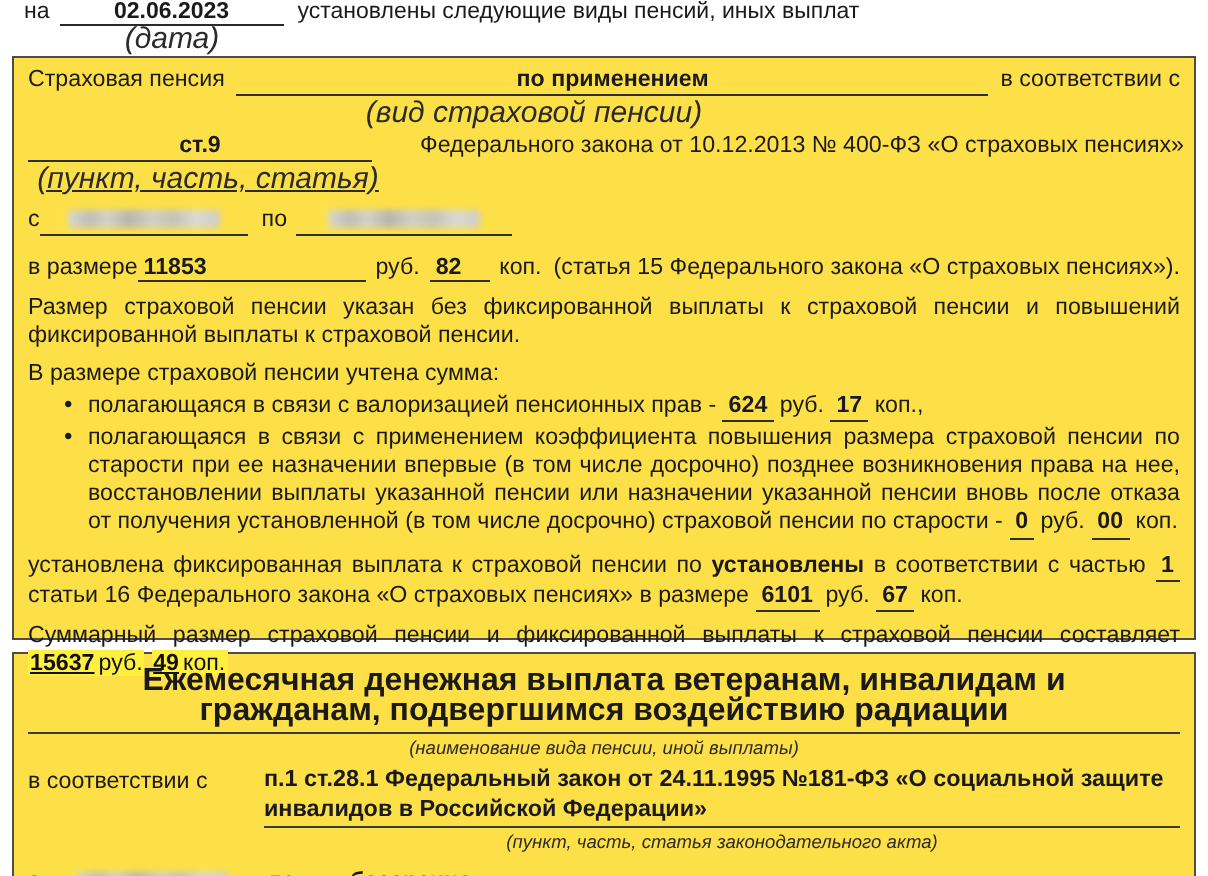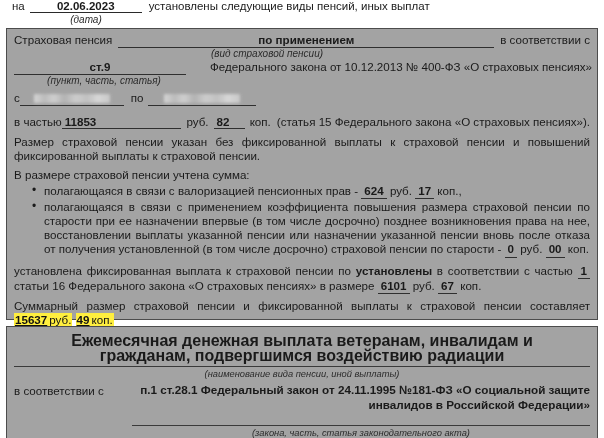--- a/index.html
+++ b/index.html
@@ -40,38 +40,38 @@
     display: inline-block;
     min-width: 112px;
     text-align: center;
     font-weight: bold;
     border-bottom: 1.4px solid #2a2a2a;
     padding-bottom: 0px;
     margin-right: 7px;
   }
   .caption {
     font-style: italic;
-    font-size: 10px;
+    font-size: 15px;
     color: #2b2b2b;
     text-align: center;
   }
   .top-caption {
     width: 124px;
     margin-left: 18px;
     margin-top: 0px;
     height: 13px;
     line-height: 13px;
   }
 
   
   .block {
     border: 1.4px solid #4c4c4c;
     box-sizing: border-box;
     padding: 4px 7px 4px 7px;
-    background: #a3a3a3;
+    background: #fde047;
   }
   .block.first { margin-top: 2px; height: 292px; }
   .block.second { margin-top: 6px; height: 120px; overflow: hidden; }
 
   
   .row {
     display: flex;
     align-items: baseline;
     font-size: 11.6px;
     white-space: nowrap;
@@ -186,26 +186,26 @@
     margin-top: 3px;
   }
   .law-row .lead {
     white-space: nowrap;
     padding-top: 1px;
     width: 118px;
     flex: 0 0 auto;
   }
   .law-row .law-text {
     flex: 1 1 auto;
-    text-align: right;
+    text-align: left;
     font-weight: bold;
     font-size: 11.7px;
     line-height: 14.6px;
     border-bottom: 1.3px solid #3a3a3a;
-    padding-bottom: 13px;
+    padding-bottom: 1px;
   }
   .period-row {
     display: flex;
     align-items: baseline;
     font-size: 11.6px;
     margin-top: 7px;
   }
   .period-row .seg { margin-right: 4px; }
   .clip-bottom { overflow: hidden; }
 </style>
@@ -227,31 +227,31 @@
       <span>Страховая пенсия</span>
       <span class="fill">по применением</span>
       <span>в соответствии с</span>
     </div>
     <div class="caption" style="margin-left:-70px;">(вид страховой пенсии)</div>
 
     <div class="row" style="margin-top:1px;gap:12px;">
       <span class="fill" style="max-width:172px;flex:0 0 172px;margin-left:0;">ст.9</span>
       <span style="margin-left:6px;">Федерального закона от 10.12.2013 № 400-ФЗ «О страховых пенсиях»</span>
     </div>
-    <div class="caption" style="width:180px;text-align:center;">(пункт, часть, статья)</div>
+    <div class="caption" style="width:180px;text-align:center;text-decoration:underline;">(пункт, часть, статья)</div>
 
     <div class="row" style="margin-top:5px;">
       <span>с</span>
       <span class="date-underline"><span class="redacted"></span></span>
       <span style="margin:0 4px 0 7px;">по</span>
       <span class="date-underline wide"><span class="redacted"></span></span>
     </div>
 
     <div class="row" style="margin-top:9px;">
-      <span>в частью</span>
+      <span>в размере</span>
       <span class="u" style="width:118px;">11853</span>
       <span style="margin:0 5px 0 5px;">руб.</span>
       <span class="u" style="width:26px;">82</span>
       <span style="margin:0 6px 0 5px;">коп.</span>
       <span>(статья 15 Федерального закона «О страховых пенсиях»).</span>
     </div>
 
     <p class="para" style="margin-top:6px;">Размер страховой пенсии указан без фиксированной выплаты к страховой пенсии и повышений фиксированной выплаты к страховой пенсии.</p>
 
     <p class="para" style="margin-top:5px;">В размере страховой пенсии учтена сумма:</p>
@@ -288,21 +288,21 @@
   <div class="block second clip-bottom">
 
     <div class="title-line">Ежемесячная денежная выплата ветеранам, инвалидам и гражданам, подвергшимся воздействию радиации</div>
     <div class="rule"></div>
     <div class="sub-caption">(наименование вида пенсии, иной выплаты)</div>
 
     <div class="law-row">
       <span class="lead">в соответствии с</span>
       <span class="law-text">п.1 ст.28.1 Федеральный закон от 24.11.1995 №181-ФЗ «О социальной защите инвалидов в Российской Федерации»</span>
     </div>
-    <div class="sub-caption" style="padding-left:118px;">(закона, часть, статья законодательного акта)</div>
+    <div class="sub-caption" style="padding-left:118px;">(пункт, часть, статья законодательного акта)</div>
 
     <div class="period-row">
       <span class="seg">с</span>
       <span class="date-underline"><span class="redacted"></span></span>
       <span style="margin:0 4px 0 7px;">по</span>
       <span class="date-underline wide" style="font-weight:bold;">бессрочно</span>
     </div>
 
   </div>
 

